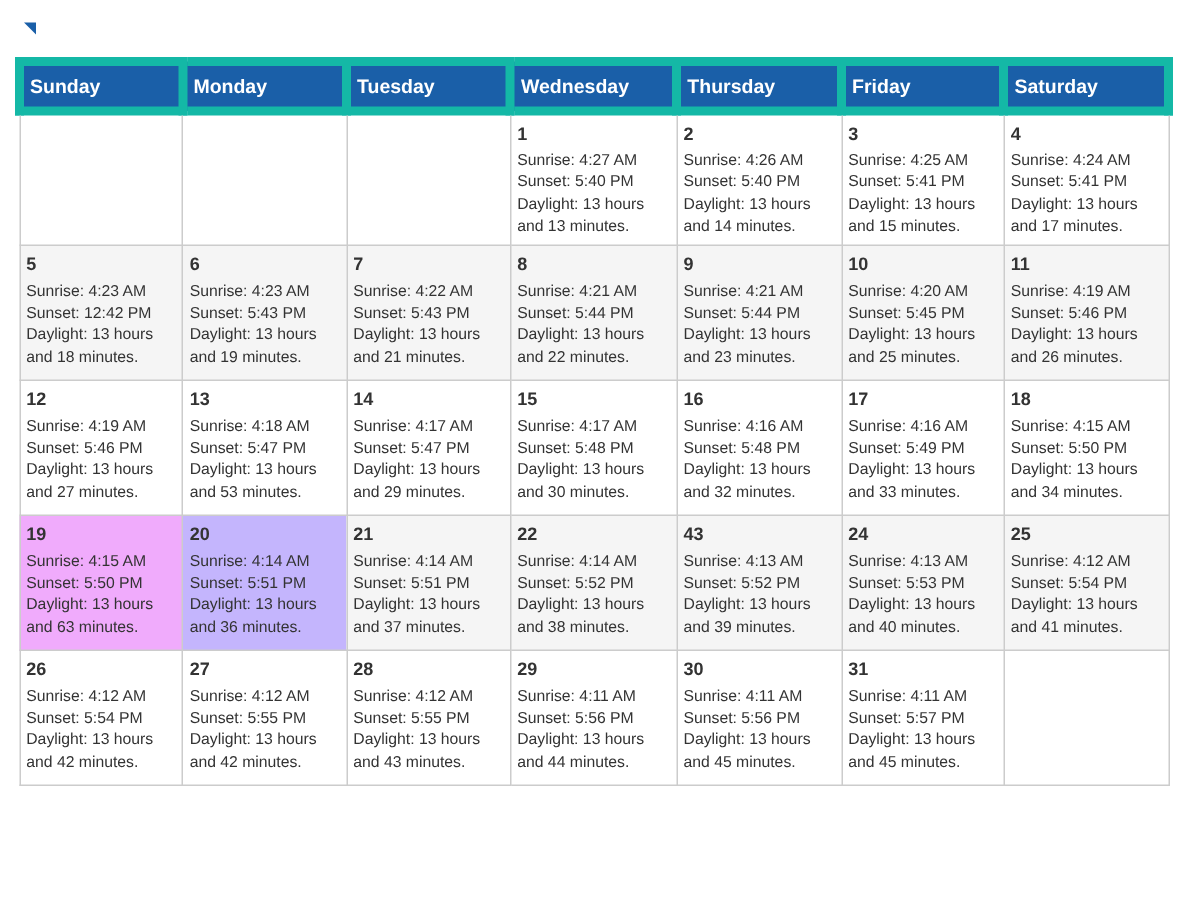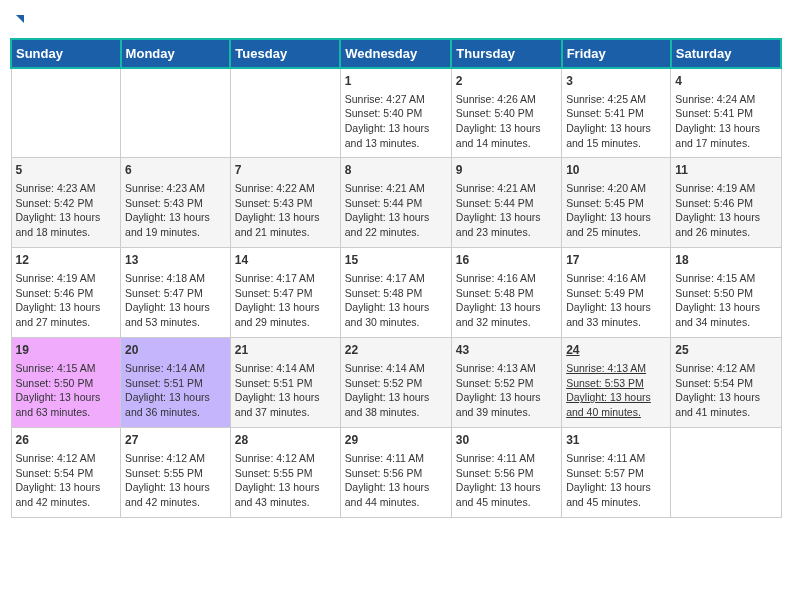--- a/index.html
+++ b/index.html
@@ -45,21 +45,21 @@
       border-collapse: collapse;
       font-size: 11px;
     }
     .calendar thead tr th {
       background-color: #1a5fa8;
       color: #fff;
       padding: 6px 4px;
       text-align: left;
       font-size: 13px;
       font-weight: bold;
-      border: 2px solid #14b8a6;
+      border: 6px solid #14b8a6;
     }
     .calendar tbody tr td {
       vertical-align: top;
       padding: 4px 4px;
       border: 1px solid #ccc;
       height: 90px;
       width: 113px;
       background: #fff;
       color: #333;
       font-size: 10.5px;
@@ -145,21 +145,21 @@
           <div>Sunrise: 4:24 AM</div>
           <div>Sunset: 5:41 PM</div>
           <div>Daylight: 13 hours</div>
           <div>and 17 minutes.</div>
         </td>
       </tr>
       <tr>
         <td style="background: rgb(245, 245, 245);">
           <span class="day-number">5</span>
           <div>Sunrise: 4:23 AM</div>
-          <div>Sunset: 5:42 PM</div>
+          <div>Sunset: 12:42 PM</div>
           <div>Daylight: 13 hours</div>
           <div>and 18 minutes.</div>
         </td>
         <td style="background: rgb(245, 245, 245);">
           <span class="day-number">6</span>
           <div>Sunrise: 4:23 AM</div>
           <div>Sunset: 5:43 PM</div>
           <div>Daylight: 13 hours</div>
           <div>and 19 minutes.</div>
         </td>
@@ -279,21 +279,21 @@
           <div>Daylight: 13 hours</div>
           <div>and 38 minutes.</div>
         </td>
         <td style="background: rgb(245, 245, 245);">
           <span class="day-number">43</span>
           <div>Sunrise: 4:13 AM</div>
           <div>Sunset: 5:52 PM</div>
           <div>Daylight: 13 hours</div>
           <div>and 39 minutes.</div>
         </td>
-        <td style="background: rgb(245, 245, 245); text-decoration: underline;">
+        <td style="background: rgb(245, 245, 245);">
           <span class="day-number">24</span>
           <div>Sunrise: 4:13 AM</div>
           <div>Sunset: 5:53 PM</div>
           <div>Daylight: 13 hours</div>
           <div>and 40 minutes.</div>
         </td>
         <td style="background: rgb(245, 245, 245);">
           <span class="day-number">25</span>
           <div>Sunrise: 4:12 AM</div>
           <div>Sunset: 5:54 PM</div>

